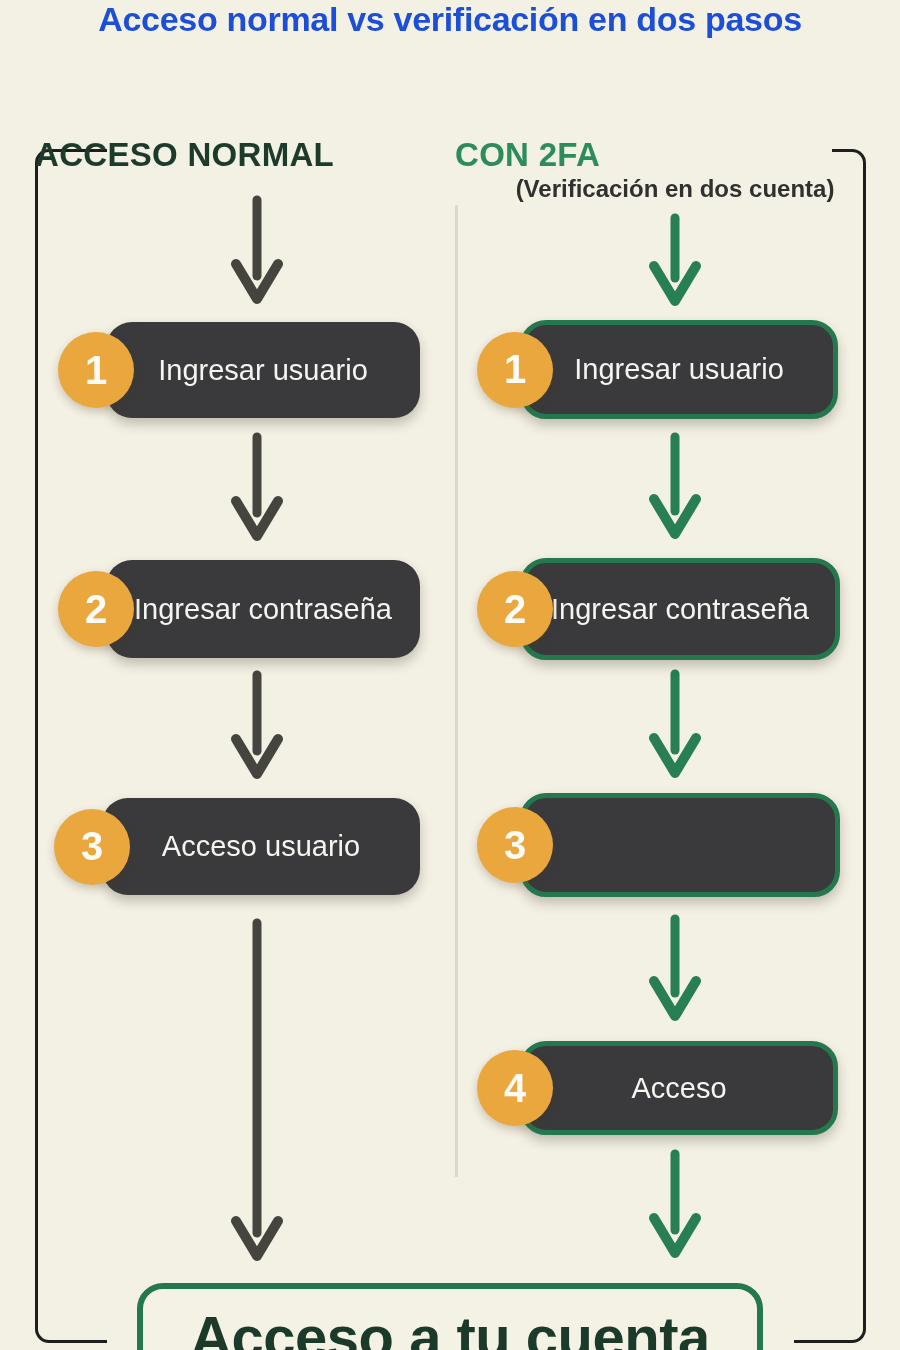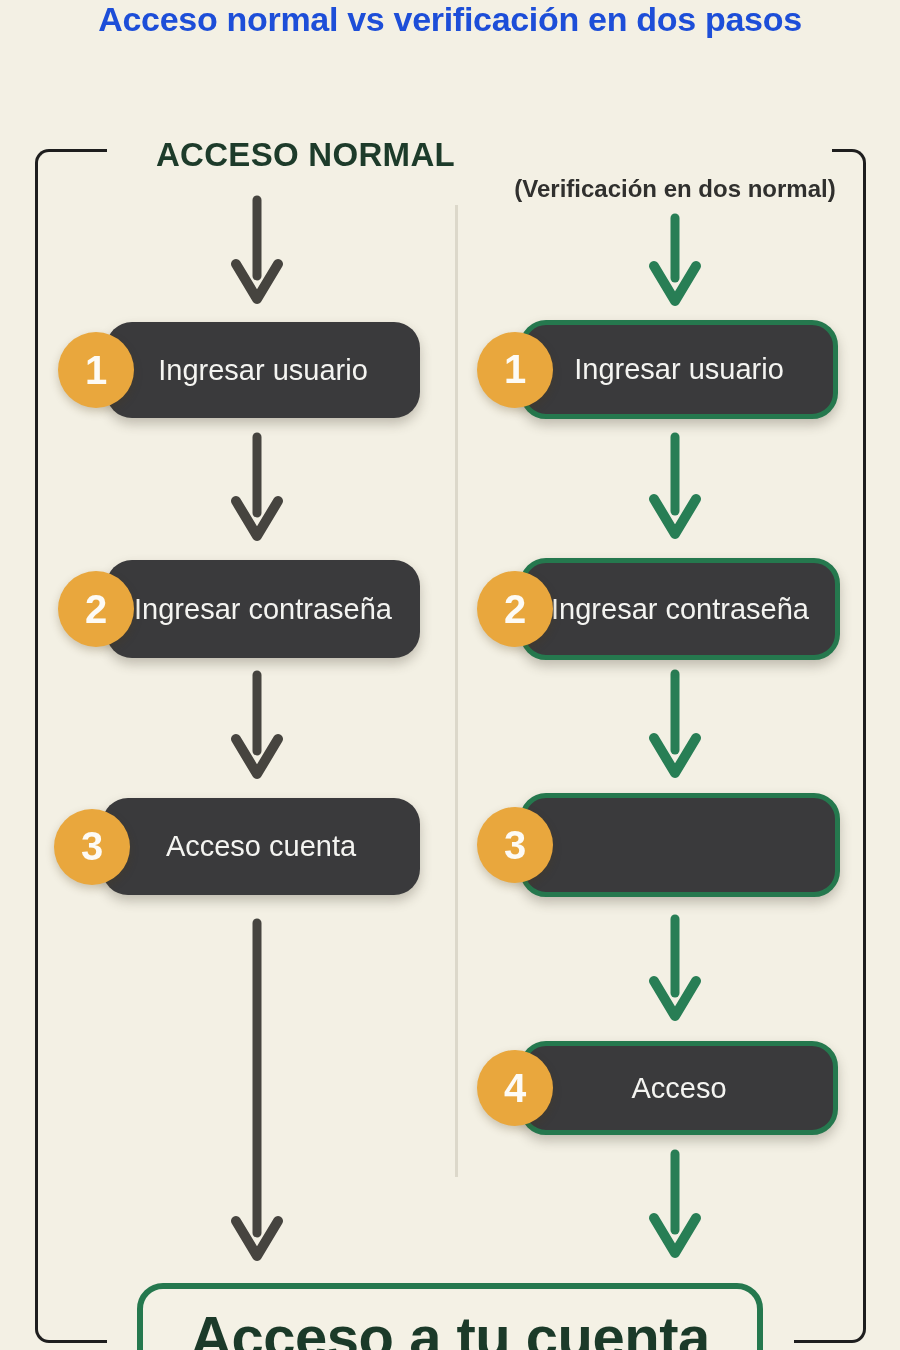--- a/index.html
+++ b/index.html
@@ -11,21 +11,21 @@
     position:absolute;top:0;left:0;width:900px;margin:0;
     text-align:center;font-size:34px;font-weight:700;color:#1d4ed8;
     letter-spacing:-.3px;
   }
   
   .bracket{position:absolute;top:149px;height:1194px;width:72px;border:3px solid #1e1e1e;box-sizing:border-box;}
   .bracket-left{left:35px;border-right:none;border-radius:14px 0 0 14px;}
   .bracket-right{left:794px;border-left:none;border-radius:0 14px 14px 0;}
   .bracket-patch{position:absolute;left:788px;top:146px;width:44px;height:10px;background:#f3f0e4;}
   
-  .col-header{position:absolute;top:136px;margin:0;font-size:33px;font-weight:800;text-align:right;letter-spacing:.3px;}
+  .col-header{position:absolute;top:136px;margin:0;font-size:33px;font-weight:800;text-align:left;letter-spacing:.3px;}
   .col-header.normal{left:35px;width:420px;color:#1d3b2a;}
   .col-header.twofa{left:455px;width:440px;color:#2c8c5c;}
   .col-subheader{position:absolute;top:175px;left:455px;width:440px;text-align:center;font-size:24px;font-weight:700;color:#30302e;}
   .divider{position:absolute;left:455px;top:205px;width:3px;height:972px;background:#dcd8ca;}
   
   .arrow{position:absolute;}
   .arrow line,.arrow polyline{fill:none;stroke-linecap:round;stroke-linejoin:round;}
   .arrow line{stroke-width:9;}
   .arrow polyline{stroke-width:10;}
   .arrow.dark line,.arrow.dark polyline{stroke:#46443f;}
@@ -68,21 +68,22 @@
 
   <h1 class="title">Acceso normal vs verificación en dos pasos</h1>
 
   <div class="bracket bracket-left"></div>
   <div class="bracket bracket-right"></div>
   <div class="bracket-patch"></div>
 
   <div class="divider"></div>
 
   <h2 class="col-header normal">ACCESO NORMAL</h2>
-  <div class="col-subheader">(Verificación en dos normal)</div>
+  <h2 class="col-header twofa">CON 2FA</h2>
+  <div class="col-subheader">(Verificación en dos cuenta)</div>
 
   <svg class="arrow dark" style="left:227px;top:194px;" width="60" height="114" viewBox="0 0 60 114">
     <line x1="30" y1="6" x2="30" y2="82"></line>
       <polyline points="9,70 30,105 51,70"></polyline>
   </svg>
   <svg class="arrow dark" style="left:227px;top:431px;" width="60" height="114" viewBox="0 0 60 114">
     <line x1="30" y1="6" x2="30" y2="82"></line>
       <polyline points="9,70 30,105 51,70"></polyline>
   </svg>
   <svg class="arrow dark" style="left:227px;top:669px;" width="60" height="114" viewBox="0 0 60 114">
@@ -124,21 +125,21 @@
   <div class="step s-l2">
     <div class="badge">
         <span>2</span>
       </div>
     <div class="step-label">Ingresar contraseña</div>
   </div>
   <div class="step s-l3">
     <div class="badge">
         <span>3</span>
       </div>
-    <div class="step-label">Acceso cuenta</div>
+    <div class="step-label">Acceso usuario</div>
   </div>
 
   <div class="step bordered s-r1">
     <div class="badge">
         <span>1</span>
       </div>
     <div class="step-label">Ingresar usuario</div>
   </div>
   <div class="step bordered s-r2">
     <div class="badge">

